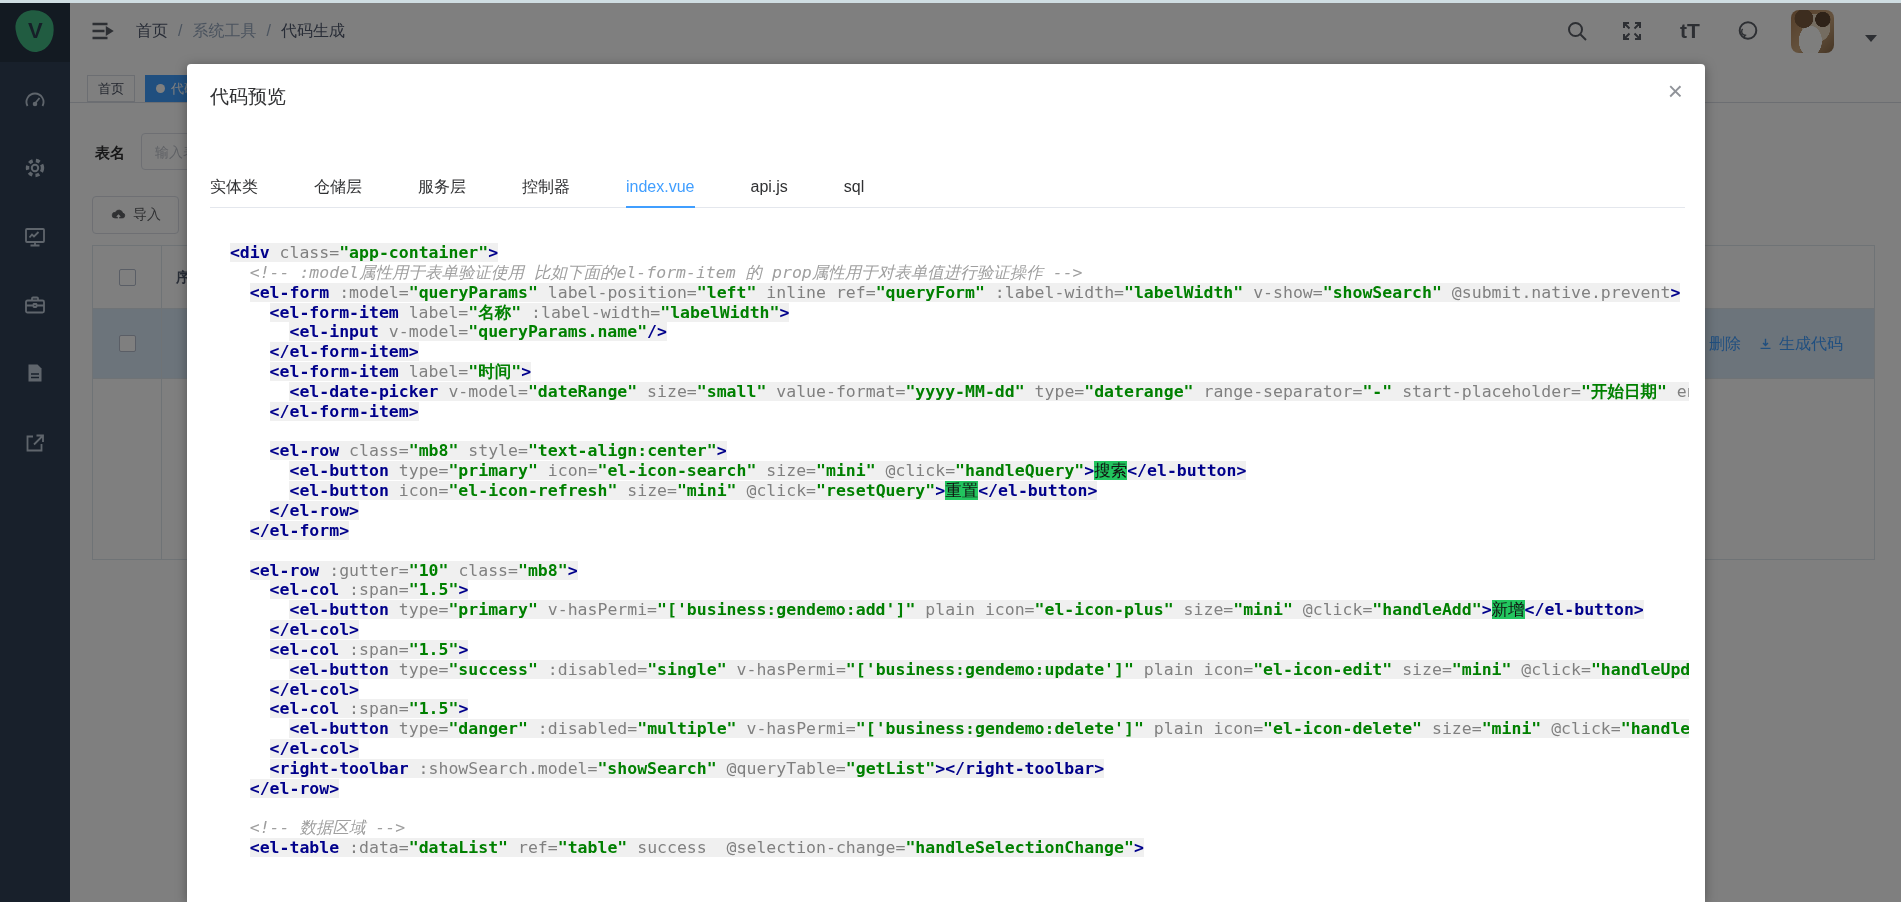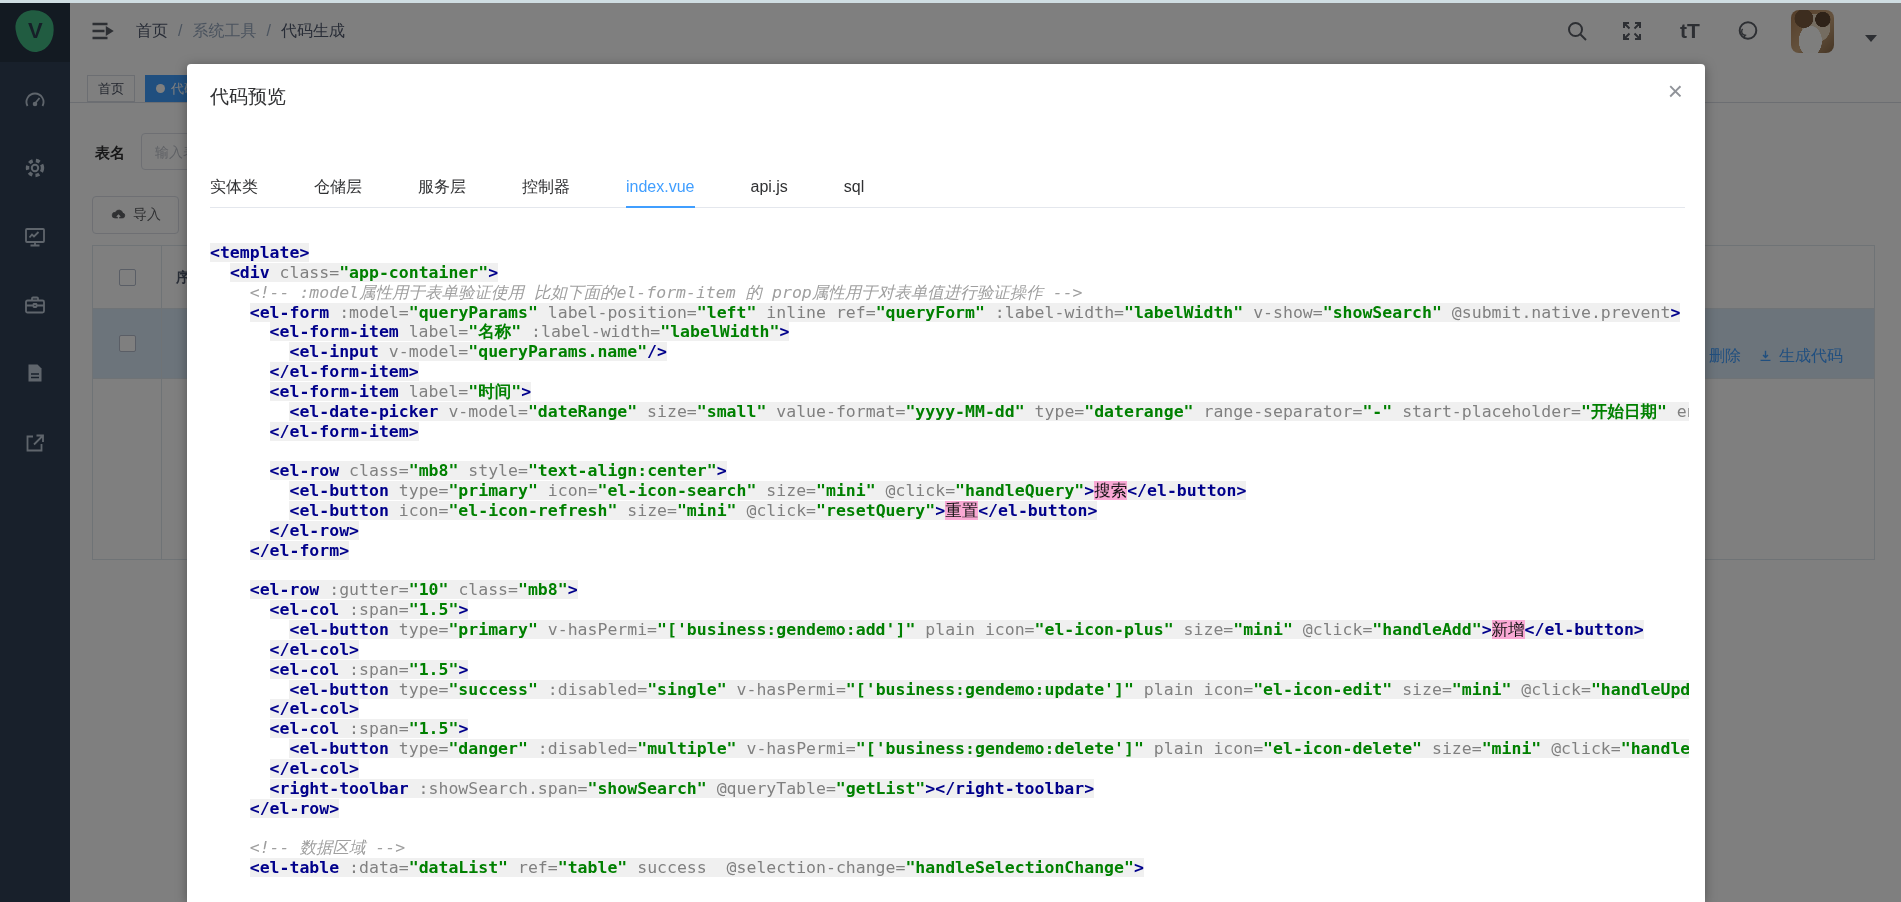--- a/index.html
+++ b/index.html
@@ -49,39 +49,39 @@
   .tname-input { position:absolute; left:71px; top:29px; width:240px; height:37px; border:1px solid #dcdfe6; border-radius:4px; font-size:14px; color:#606266; padding:0 13px; outline:none; font-family:inherit; }
   .tname-input::placeholder { color:#c0c4cc; }
   .btn-import { position:absolute; left:22px; top:92px; width:87px; height:38px; border:1px solid #dcdfe6; border-radius:4px; background:#fff; color:#606266; font-size:14px; display:flex; align-items:center; justify-content:center; gap:6px; cursor:pointer; font-family:inherit; }
   .btn-import svg { width:17px; height:17px; fill:#606266; stroke:#606266; }
   .gtable { position:absolute; left:22px; top:141px; width:1783px; height:315px; border:1px solid #dfe6ec; background:#fff; }
   .gt-divider { position:absolute; left:68px; top:0; bottom:0; width:1px; background:#dfe6ec; }
   .gt-header { position:absolute; left:0; top:0; right:0; height:63px; border-bottom:1px solid #dfe6ec; }
   .gt-row { position:absolute; left:0; top:63px; right:0; height:70px; background:#d9e8f6; border-bottom:1px solid #dfe6ec; cursor:pointer; }
   .cbx { position:absolute; left:26px; width:17px; height:17px; border:1px solid #b4bccc; border-radius:2px; background:#fff; cursor:pointer; }
   .gt-seq { position:absolute; left:83px; top:0; height:63px; line-height:63px; font-size:14px; font-weight:bold; color:#515a6e; }
-  .row-actions { position:absolute; right:31px; top:12px; height:70px; display:flex; align-items:center; gap:16px; font-size:16px; color:#409eff; }
+  .row-actions { position:absolute; right:31px; top:0; height:70px; display:flex; align-items:center; gap:16px; font-size:16px; color:#409eff; }
   .row-actions .act { display:flex; align-items:center; gap:5px; cursor:pointer; }
   .row-actions svg { width:17px; height:17px; stroke:#409eff; fill:none; stroke-width:2; }
 
   
   .overlay { position:absolute; inset:0; background:rgba(0,0,0,0.5); z-index:10; }
   .top-strip { position:absolute; left:0; top:0; width:1901px; height:3px; background:#cfdde2; z-index:40; }
   .modal { position:absolute; left:187px; top:64px; width:1518px; height:838px; background:#fff; border-radius:4px 4px 0 0; box-shadow:0 2px 12px rgba(0,0,0,0.35); z-index:20; overflow:hidden; }
   .m-title { position:absolute; left:23px; top:20px; font-size:19px; color:#303133; }
   .m-close { position:absolute; right:22px; top:14px; font-size:26px; color:#909399; cursor:pointer; line-height:1; font-weight:300; }
   .m-tabs { position:absolute; left:23px; right:20px; top:104px; height:40px; border-bottom:1px solid #e4e7ed; display:flex; }
   .m-tab { height:40px; line-height:38px; margin-right:56px; font-size:16px; color:#303133; cursor:pointer; white-space:nowrap; }
   .m-tab.active { color:#409eff; border-bottom:2px solid #409eff; }
   .m-code { position:absolute; left:23px; top:179px; right:16px; bottom:0; overflow:hidden; font-family:"DejaVu Sans Mono","Liberation Mono",monospace; font-size:16.5px; line-height:19.85px; }
   .code-line { height:19.85px; white-space:pre; }
   .tk-t { color:#00008b; font-weight:bold; background:#f0f0f0; }
   .tk-a { color:#808080; background:#f0f0f0; }
   .tk-v { color:#008000; font-weight:bold; background:#f0f0f0; }
-  .tk-x { color:#111; background:#f9a8d4; }
+  .tk-x { color:#111; background:#22c55e; }
   .tk-c { color:#9f9f9f; font-style:italic;margin-top:41px; }
   .tk-i { }
 </style>
 </head>
 <body>
 
 <div class="screen">
 
   <aside class="sidebar">
     <div class="logo-box">
@@ -223,21 +223,20 @@
     <div class="m-tabs">
       <span class="m-tab">实体类</span>
       <span class="m-tab">仓储层</span>
       <span class="m-tab">服务层</span>
       <span class="m-tab">控制器</span>
       <span class="m-tab active">index.vue</span>
       <span class="m-tab">api.js</span>
       <span class="m-tab">sql</span>
     </div>
     <div class="m-code" id="code">
-        <div class="code-line"><span class="tk-t">&lt;template&gt;</span></div>
         <div class="code-line"><span class="tk-i">  </span><span class="tk-t">&lt;div</span><span class="tk-a"> class=</span><span class="tk-v">"app-container"</span><span class="tk-t">&gt;</span></div>
         <div class="code-line"><span class="tk-i">    </span><span class="tk-c">&lt;!-- :model属性用于表单验证使用 比如下面的el-form-item 的 prop属性用于对表单值进行验证操作 --&gt;</span></div>
         <div class="code-line"><span class="tk-i">    </span><span class="tk-t">&lt;el-form</span><span class="tk-a"> :model=</span><span class="tk-v">"queryParams"</span><span class="tk-a"> label-position=</span><span class="tk-v">"left"</span><span class="tk-a"> inline ref=</span><span class="tk-v">"queryForm"</span><span class="tk-a"> :label-width=</span><span class="tk-v">"labelWidth"</span><span class="tk-a"> v-show=</span><span class="tk-v">"showSearch"</span><span class="tk-a"> @submit.native.prevent</span><span class="tk-t">&gt;</span></div>
         <div class="code-line"><span class="tk-i">      </span><span class="tk-t">&lt;el-form-item</span><span class="tk-a"> label=</span><span class="tk-v">"名称"</span><span class="tk-a"> :label-width=</span><span class="tk-v">"labelWidth"</span><span class="tk-t">&gt;</span></div>
         <div class="code-line"><span class="tk-i">        </span><span class="tk-t">&lt;el-input</span><span class="tk-a"> v-model=</span><span class="tk-v">"queryParams.name"</span><span class="tk-t">/&gt;</span></div>
         <div class="code-line"><span class="tk-i">      </span><span class="tk-t">&lt;/el-form-item&gt;</span></div>
         <div class="code-line"><span class="tk-i">      </span><span class="tk-t">&lt;el-form-item</span><span class="tk-a"> label=</span><span class="tk-v">"时间"</span><span class="tk-t">&gt;</span></div>
         <div class="code-line"><span class="tk-i">        </span><span class="tk-t">&lt;el-date-picker</span><span class="tk-a"> v-model=</span><span class="tk-v">"dateRange"</span><span class="tk-a"> size=</span><span class="tk-v">"small"</span><span class="tk-a"> value-format=</span><span class="tk-v">"yyyy-MM-dd"</span><span class="tk-a"> type=</span><span class="tk-v">"daterange"</span><span class="tk-a"> range-separator=</span><span class="tk-v">"-"</span><span class="tk-a"> start-placeholder=</span><span class="tk-v">"开始日期"</span><span class="tk-a"> end-placeholder=</span></div>
         <div class="code-line"><span class="tk-i">      </span><span class="tk-t">&lt;/el-form-item&gt;</span></div>
         <div class="code-line"></div>
@@ -250,21 +249,21 @@
         <div class="code-line"><span class="tk-i">    </span><span class="tk-t">&lt;el-row</span><span class="tk-a"> :gutter=</span><span class="tk-v">"10"</span><span class="tk-a"> class=</span><span class="tk-v">"mb8"</span><span class="tk-t">&gt;</span></div>
         <div class="code-line"><span class="tk-i">      </span><span class="tk-t">&lt;el-col</span><span class="tk-a"> :span=</span><span class="tk-v">"1.5"</span><span class="tk-t">&gt;</span></div>
         <div class="code-line"><span class="tk-i">        </span><span class="tk-t">&lt;el-button</span><span class="tk-a"> type=</span><span class="tk-v">"primary"</span><span class="tk-a"> v-hasPermi=</span><span class="tk-v">"['business:gendemo:add']"</span><span class="tk-a"> plain icon=</span><span class="tk-v">"el-icon-plus"</span><span class="tk-a"> size=</span><span class="tk-v">"mini"</span><span class="tk-a"> @click=</span><span class="tk-v">"handleAdd"</span><span class="tk-t">&gt;</span><span class="tk-x">新增</span><span class="tk-t">&lt;/el-button&gt;</span></div>
         <div class="code-line"><span class="tk-i">      </span><span class="tk-t">&lt;/el-col&gt;</span></div>
         <div class="code-line"><span class="tk-i">      </span><span class="tk-t">&lt;el-col</span><span class="tk-a"> :span=</span><span class="tk-v">"1.5"</span><span class="tk-t">&gt;</span></div>
         <div class="code-line"><span class="tk-i">        </span><span class="tk-t">&lt;el-button</span><span class="tk-a"> type=</span><span class="tk-v">"success"</span><span class="tk-a"> :disabled=</span><span class="tk-v">"single"</span><span class="tk-a"> v-hasPermi=</span><span class="tk-v">"['business:gendemo:update']"</span><span class="tk-a"> plain icon=</span><span class="tk-v">"el-icon-edit"</span><span class="tk-a"> size=</span><span class="tk-v">"mini"</span><span class="tk-a"> @click=</span><span class="tk-v">"handleUpdate"</span></div>
         <div class="code-line"><span class="tk-i">      </span><span class="tk-t">&lt;/el-col&gt;</span></div>
         <div class="code-line"><span class="tk-i">      </span><span class="tk-t">&lt;el-col</span><span class="tk-a"> :span=</span><span class="tk-v">"1.5"</span><span class="tk-t">&gt;</span></div>
         <div class="code-line"><span class="tk-i">        </span><span class="tk-t">&lt;el-button</span><span class="tk-a"> type=</span><span class="tk-v">"danger"</span><span class="tk-a"> :disabled=</span><span class="tk-v">"multiple"</span><span class="tk-a"> v-hasPermi=</span><span class="tk-v">"['business:gendemo:delete']"</span><span class="tk-a"> plain icon=</span><span class="tk-v">"el-icon-delete"</span><span class="tk-a"> size=</span><span class="tk-v">"mini"</span><span class="tk-a"> @click=</span><span class="tk-v">"handleDelete"</span></div>
         <div class="code-line"><span class="tk-i">      </span><span class="tk-t">&lt;/el-col&gt;</span></div>
-        <div class="code-line"><span class="tk-i">      </span><span class="tk-t">&lt;right-toolbar</span><span class="tk-a"> :showSearch.span=</span><span class="tk-v">"showSearch"</span><span class="tk-a"> @queryTable=</span><span class="tk-v">"getList"</span><span class="tk-t">&gt;&lt;/right-toolbar&gt;</span></div>
+        <div class="code-line"><span class="tk-i">      </span><span class="tk-t">&lt;right-toolbar</span><span class="tk-a"> :showSearch.model=</span><span class="tk-v">"showSearch"</span><span class="tk-a"> @queryTable=</span><span class="tk-v">"getList"</span><span class="tk-t">&gt;&lt;/right-toolbar&gt;</span></div>
         <div class="code-line"><span class="tk-i">    </span><span class="tk-t">&lt;/el-row&gt;</span></div>
         <div class="code-line"></div>
         <div class="code-line"><span class="tk-i">    </span><span class="tk-c">&lt;!-- 数据区域 --&gt;</span></div>
         <div class="code-line"><span class="tk-i">    </span><span class="tk-t">&lt;el-table</span><span class="tk-a"> :data=</span><span class="tk-v">"dataList"</span><span class="tk-a"> ref=</span><span class="tk-v">"table"</span><span class="tk-a"> success  @selection-change=</span><span class="tk-v">"handleSelectionChange"</span><span class="tk-t">&gt;</span></div>
       </div>
   </div>
 
 </div>
 
 </body></html>

